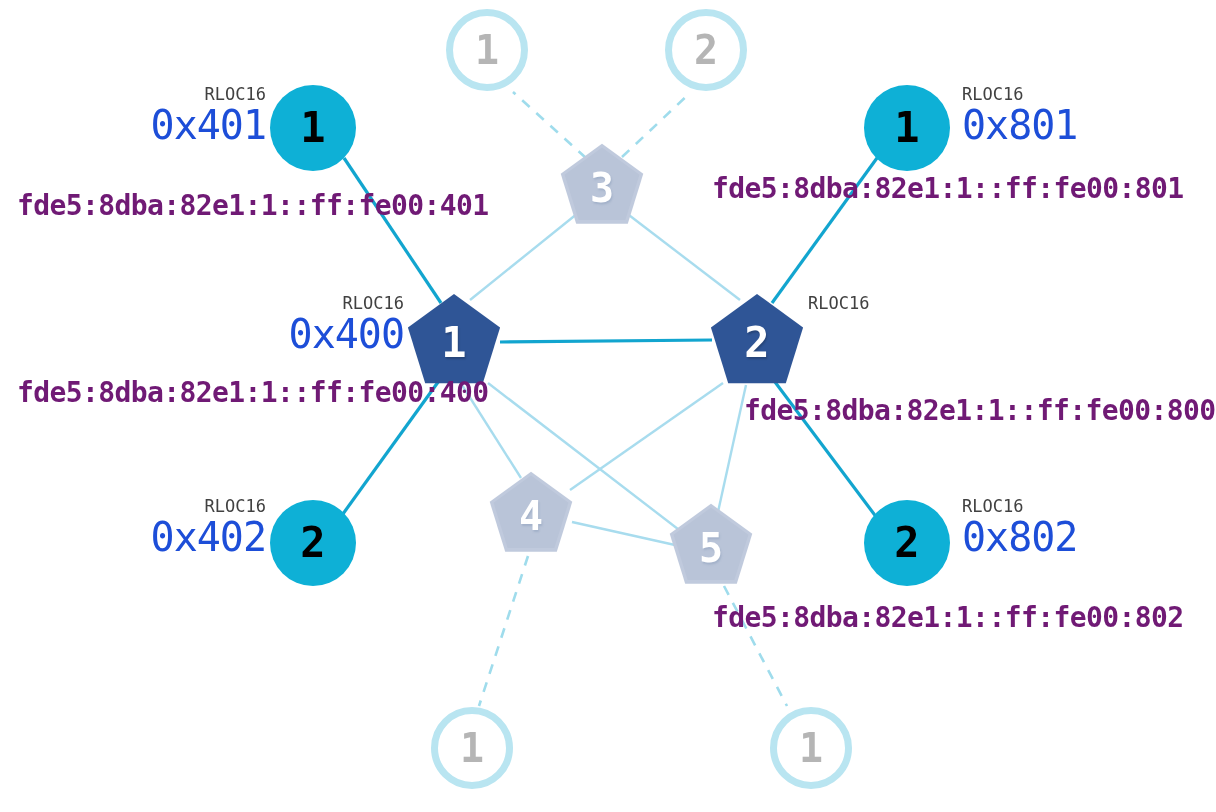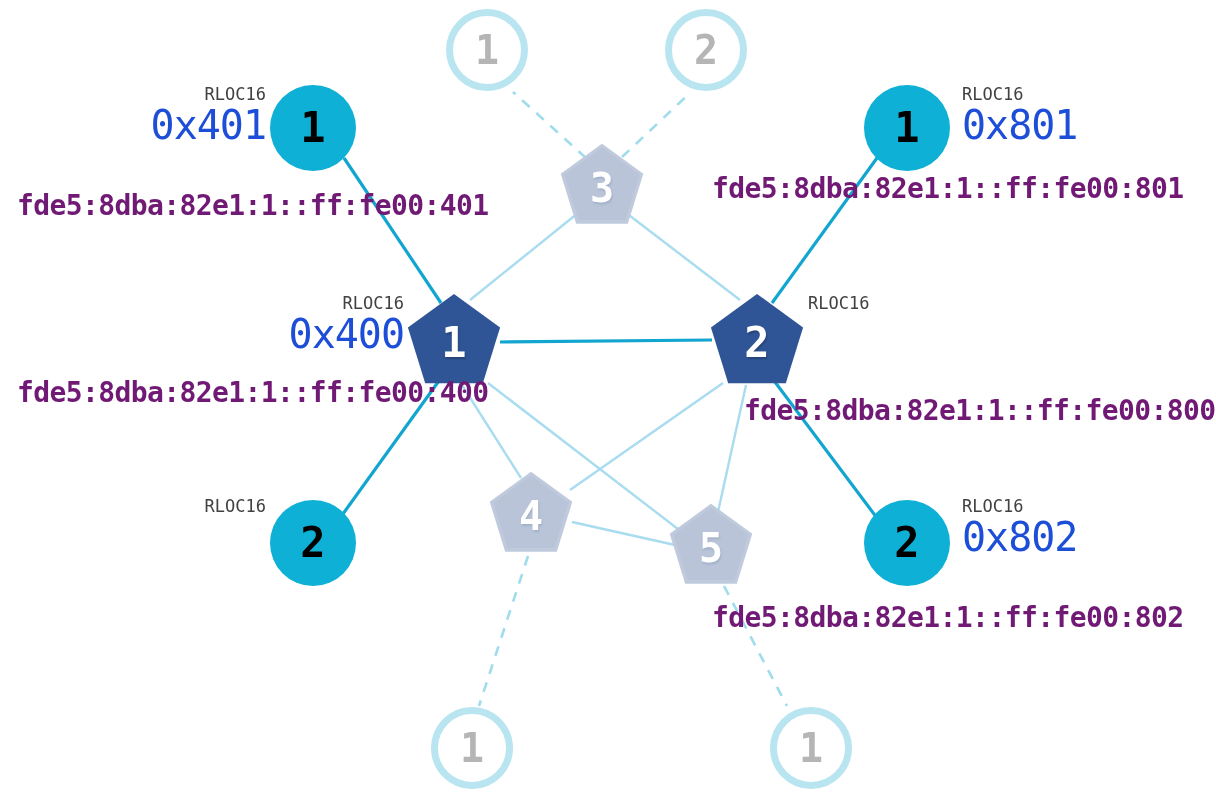--- a/index.html
+++ b/index.html
@@ -263,20 +263,21 @@
   </div>
   <div class="addr" style="left:17px; top:376px;">fde5:8dba:82e1:1::ff:fe00:400</div>
 
   <div class="label-group right" style="left:808px; top:295px;">
     <div class="rloc-cap">RLOC16</div>
   </div>
   <div class="addr" style="left:712px; top:394px;margin-left:32px;">fde5:8dba:82e1:1::ff:fe00:800</div>
 
   <div class="label-group left" style="right:950px; top:498px;">
     <div class="rloc-cap">RLOC16</div>
+    <div class="rloc-val">0x402</div>
   </div>
 
   <div class="label-group right" style="left:962px; top:498px;">
     <div class="rloc-cap">RLOC16</div>
     <div class="rloc-val">0x802</div>
   </div>
   <div class="addr" style="left:712px; top:601px;">fde5:8dba:82e1:1::ff:fe00:802</div>
 
 </div>
 

